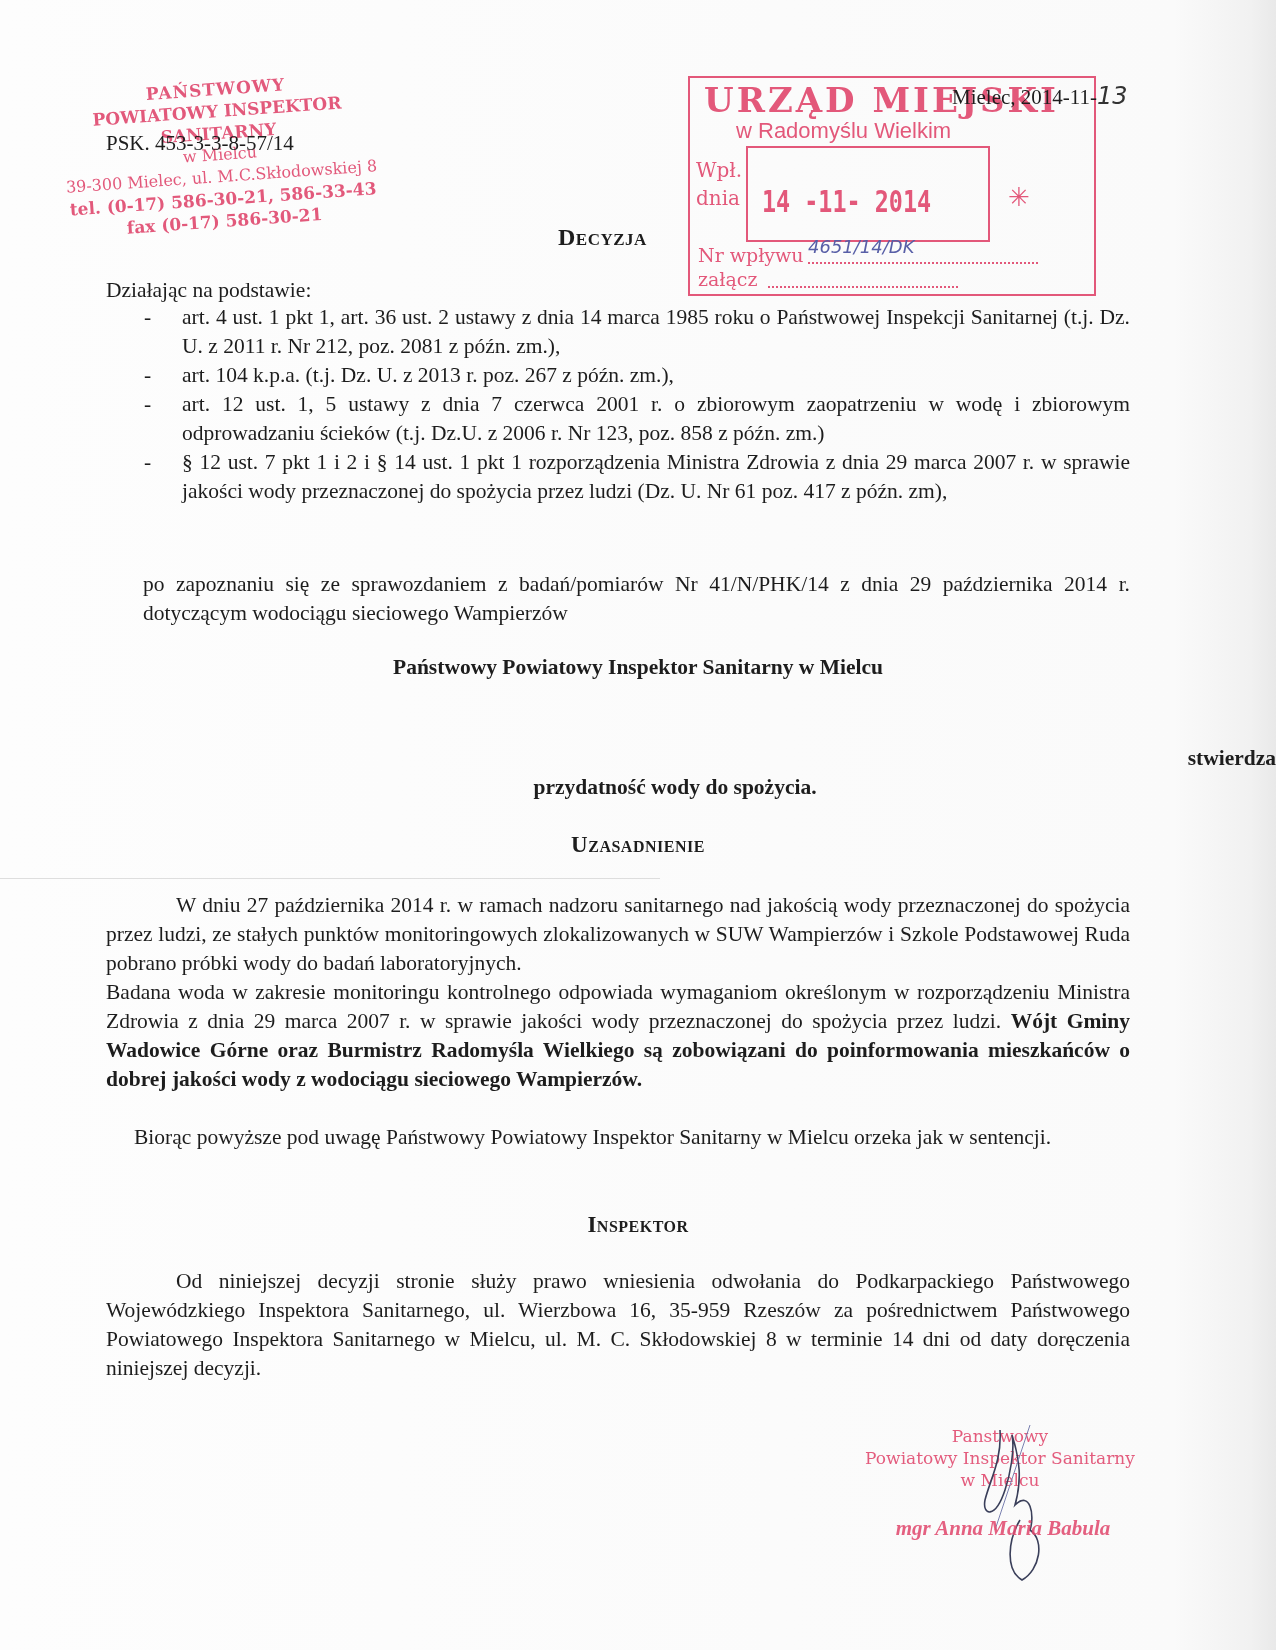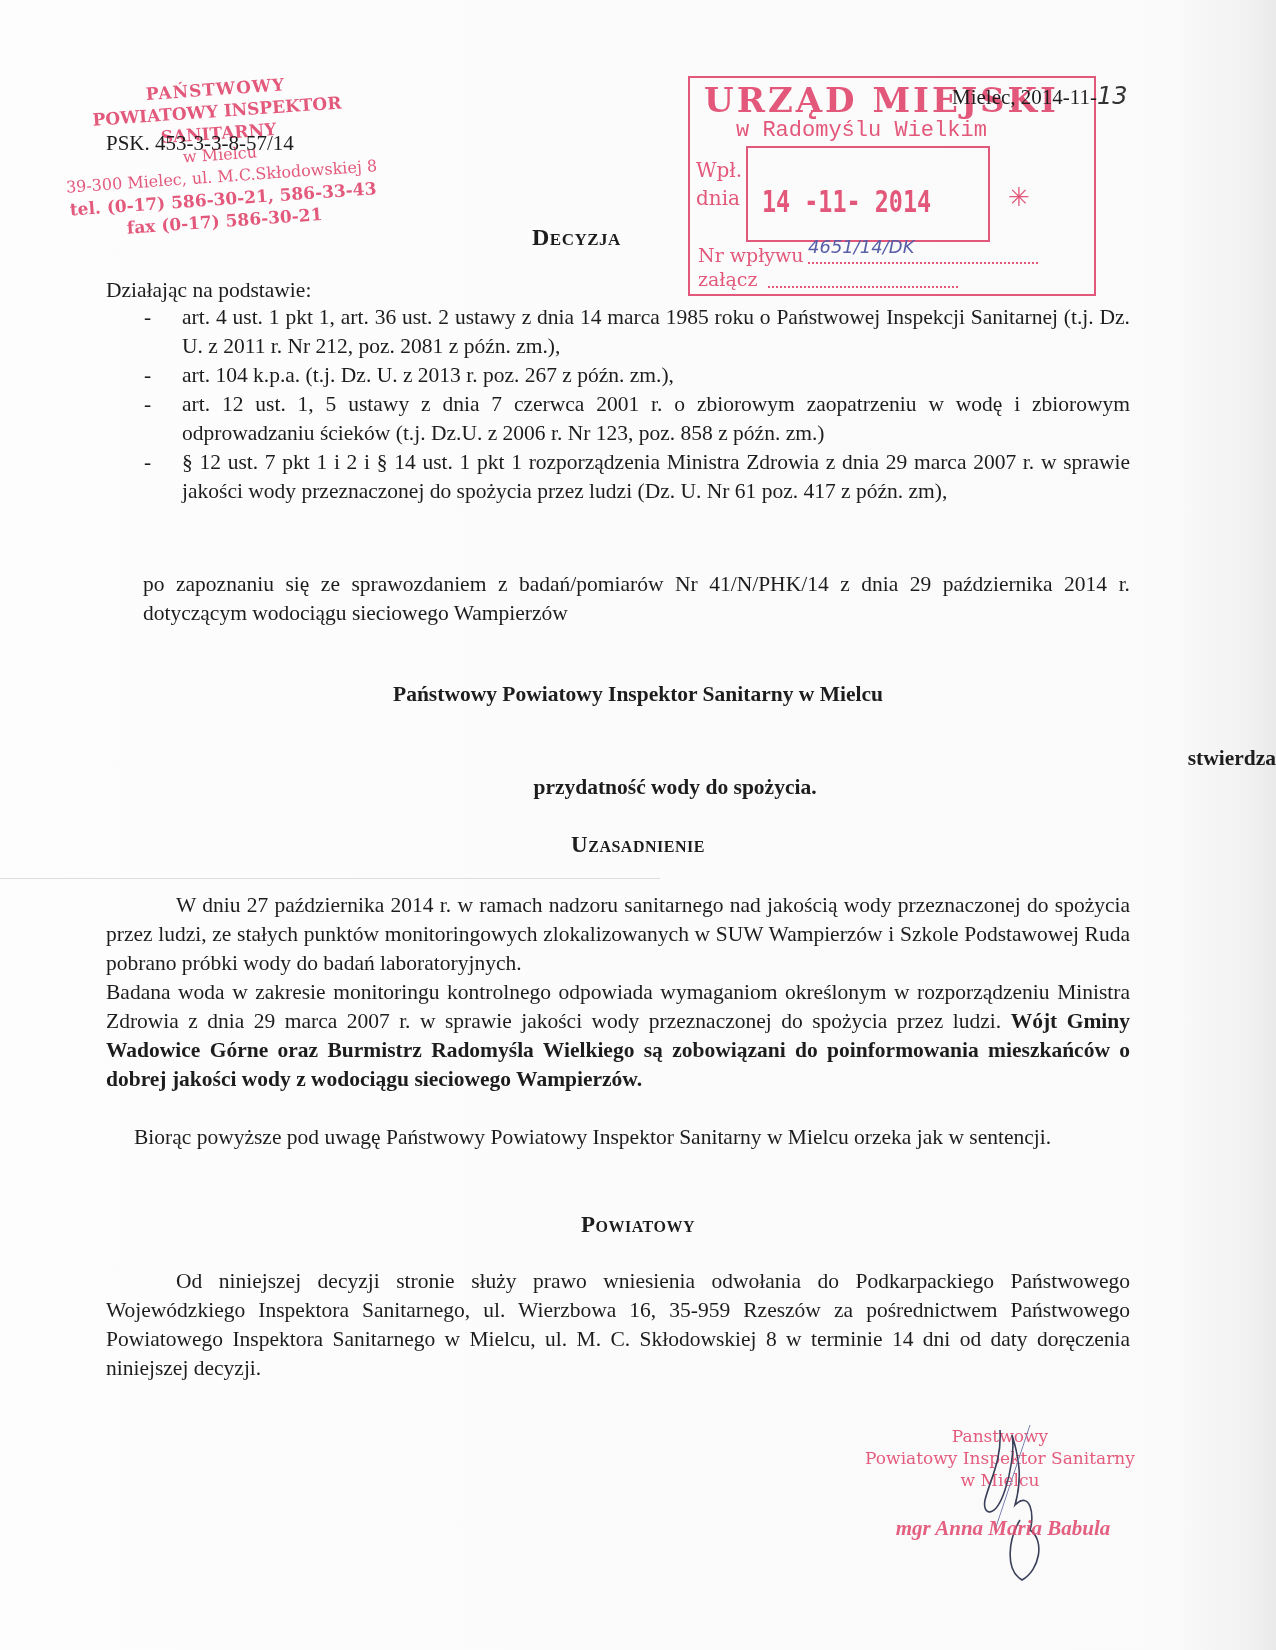--- a/index.html
+++ b/index.html
@@ -14,31 +14,31 @@
   .stamp-left .l2{font-size:17px;font-weight:bold;}
   .stamp-left .l3{font-size:16px;}
   .stamp-left .l4{font-size:16px;}
   .stamp-left .l5{font-size:17px;font-weight:bold;}
   .stamp-left .l6{font-size:17px;font-weight:bold;}
   .psk{left:106px;top:131px;font-size:21px;}
   .date{left:952px;top:82px;font-size:21px;}
   .date .hand{font-family:"DejaVu Sans",sans-serif;font-style:italic;color:#333;font-size:24px;}
   .stamp-right{left:688px;top:76px;width:360px;height:216px;border:2px solid #e14b70;opacity:.92;color:#e14b70;padding-left:44px;}
   .stamp-right .t1{position:absolute;left:14px;top:2px;font-size:34px;font-weight:bold;letter-spacing:3px;font-family:"DejaVu Serif",serif;}
-  .stamp-right .t2{position:absolute;left:46px;top:40px;font-size:22px;font-family:Liberation Mono, monospace;}
+  .stamp-right .t2{position:absolute;left:46px;top:40px;font-size:22px;font-family:Liberation Sans, sans-serif;}
   .stamp-right .inner{position:absolute;left:56px;top:68px;width:240px;height:92px;border:2px solid #e14b70;}
   .stamp-right .wpl{position:absolute;left:6px;top:78px;font-size:20px;line-height:28px;font-family:"DejaVu Serif",serif;}
   .stamp-right .d{position:absolute;left:72px;top:106px;font-size:30px;font-weight:bold;font-family:"DejaVu Sans Mono",monospace;transform:scaleX(.78);transform-origin:left;}
   .stamp-right .star{position:absolute;left:318px;top:104px;font-size:26px;}
   .stamp-right .nr{position:absolute;left:8px;top:166px;font-size:19px;font-family:"DejaVu Serif",serif;}
   .stamp-right .nrv{position:absolute;left:118px;top:158px;font-size:18px;color:#4b52a0;font-family:"DejaVu Sans",sans-serif;font-style:italic;}
   .stamp-right .dots1{position:absolute;left:118px;top:184px;width:230px;border-bottom:2px dotted #e14b70;}
   .stamp-right .zal{position:absolute;left:8px;top:190px;font-size:19px;font-family:"DejaVu Serif",serif;}
   .stamp-right .dots2{position:absolute;left:78px;top:208px;width:190px;border-bottom:2px dotted #e14b70;}
-  .title-decyzja{left:532px;top:224px;font-size:24px;font-weight:bold;font-variant:small-caps;letter-spacing:.5px;}
+  .title-decyzja{left:558px;top:224px;font-size:24px;font-weight:bold;font-variant:small-caps;letter-spacing:.5px;}
   .body-text{font-size:21.5px;line-height:29px;}
   .intro{left:106px;top:276px;}
   .basis{left:128px;top:303px;width:1002px;list-style:none;margin:0;padding:0;}
   .basis li{position:relative;padding-left:54px;text-align:justify;text-align-last:left;}
   .basis li .dash{position:absolute;left:16px;top:0;}
   .after{left:143px;top:570px;width:987px;}
   .center-bold{left:0;width:1276px;text-align:center;font-weight:bold;font-size:21.5px;}
   .section{left:0;width:1276px;text-align:center;font-weight:bold;font-size:23px;font-variant:small-caps;letter-spacing:.5px;}
   .para{width:1024px;left:106px;text-align:justify;}
   .para .indent{display:inline-block;width:70px;}
@@ -92,31 +92,31 @@
 
   <ul class="abs body-text basis">
     <li><span class="dash">-</span><span>art. 4 ust. 1 pkt 1, art. 36 ust. 2 ustawy z dnia 14 marca 1985 roku o Państwowej Inspekcji Sanitarnej (t.j.  Dz. U. z 2011 r. Nr 212, poz. 2081 z późn. zm.),</span></li>
     <li><span class="dash">-</span><span>art. 104 k.p.a. (t.j. Dz. U. z 2013 r. poz. 267 z późn. zm.),</span></li>
     <li><span class="dash">-</span><span>art. 12 ust. 1, 5 ustawy z dnia 7 czerwca 2001 r. o zbiorowym zaopatrzeniu w wodę i zbiorowym odprowadzaniu ścieków (t.j.  Dz.U. z 2006 r. Nr 123, poz. 858 z późn. zm.)</span></li>
     <li><span class="dash">-</span><span>§ 12 ust. 7 pkt 1 i 2 i § 14 ust. 1 pkt 1 rozporządzenia Ministra Zdrowia z dnia 29 marca 2007 r. w sprawie jakości wody przeznaczonej do spożycia przez ludzi (Dz. U. Nr 61 poz. 417 z późn. zm),</span></li>
   </ul>
 
   <div class="abs body-text after" style="text-align:justify;">po zapoznaniu się ze sprawozdaniem z badań/pomiarów Nr 41/N/PHK/14 z dnia 29 października 2014 r. dotyczącym wodociągu sieciowego Wampierzów</div>
 
-  <div class="abs center-bold" style="top:682px;">Państwowy Powiatowy Inspektor Sanitarny w Mielcu</div>
+  <div class="abs center-bold" style="top:655px;">Państwowy Powiatowy Inspektor Sanitarny w Mielcu</div>
   <div class="abs center-bold" style="top:746px;text-align:right;">stwierdza</div>
   <div class="abs center-bold" style="top:775px;padding-left:37px;">przydatność wody do spożycia.</div>
 
   <div class="abs section" style="top:832px;">Uzasadnienie</div>
 
   <div class="abs body-text para" style="top:891px;"><span class="indent"></span><span>W dniu 27 października 2014 r. w ramach nadzoru sanitarnego nad jakością wody przeznaczonej do spożycia przez ludzi, ze stałych punktów monitoringowych zlokalizowanych w SUW Wampierzów i Szkole Podstawowej Ruda pobrano próbki wody do badań laboratoryjnych.</span></div>
   <div class="abs body-text para" style="top:978px;"><span>Badana woda w zakresie monitoringu kontrolnego odpowiada wymaganiom określonym w rozporządzeniu Ministra Zdrowia z dnia 29 marca 2007 r. w sprawie jakości wody przeznaczonej do spożycia przez ludzi. </span><b>Wójt Gminy Wadowice Górne oraz Burmistrz Radomyśla Wielkiego są zobowiązani do poinformowania mieszkańców o dobrej jakości wody z wodociągu sieciowego Wampierzów.</b></div>
   <div class="abs body-text para" style="top:1123px;"><span class="indent" style="width:28px;"></span><span>Biorąc powyższe pod uwagę Państwowy Powiatowy Inspektor Sanitarny w Mielcu orzeka jak w sentencji.</span></div>
 
-  <div class="abs section" style="top:1212px;">Powiatowy</div>
+  <div class="abs section" style="top:1212px;">Inspektor</div>
 
   <div class="abs body-text para" style="top:1267px;"><span class="indent"></span><span>Od niniejszej decyzji stronie służy prawo wniesienia odwołania do Podkarpackiego Państwowego Wojewódzkiego Inspektora Sanitarnego, ul. Wierzbowa 16, 35-959 Rzeszów za pośrednictwem Państwowego Powiatowego Inspektora Sanitarnego w Mielcu, ul. M. C. Skłodowskiej 8 w terminie 14 dni od daty doręczenia niniejszej decyzji.</span></div>
 
   <div class="abs sig">
     <div>Panstwowy</div>
     <div>Powiatowy Inspektor Sanitarny</div>
     <div>w Mielcu</div>
   </div>
   <svg class="abs scribble" width="110" height="170" viewBox="0 0 110 170">
     <path d="M40 10 C42 40 30 60 25 80 C22 95 35 100 45 70 C50 55 55 30 52 15 C60 40 62 60 55 85 C70 70 75 95 70 110 C85 120 80 150 62 160 C45 150 48 120 60 100" fill="none" stroke="#3a3f5a" stroke-width="1.6"></path>

